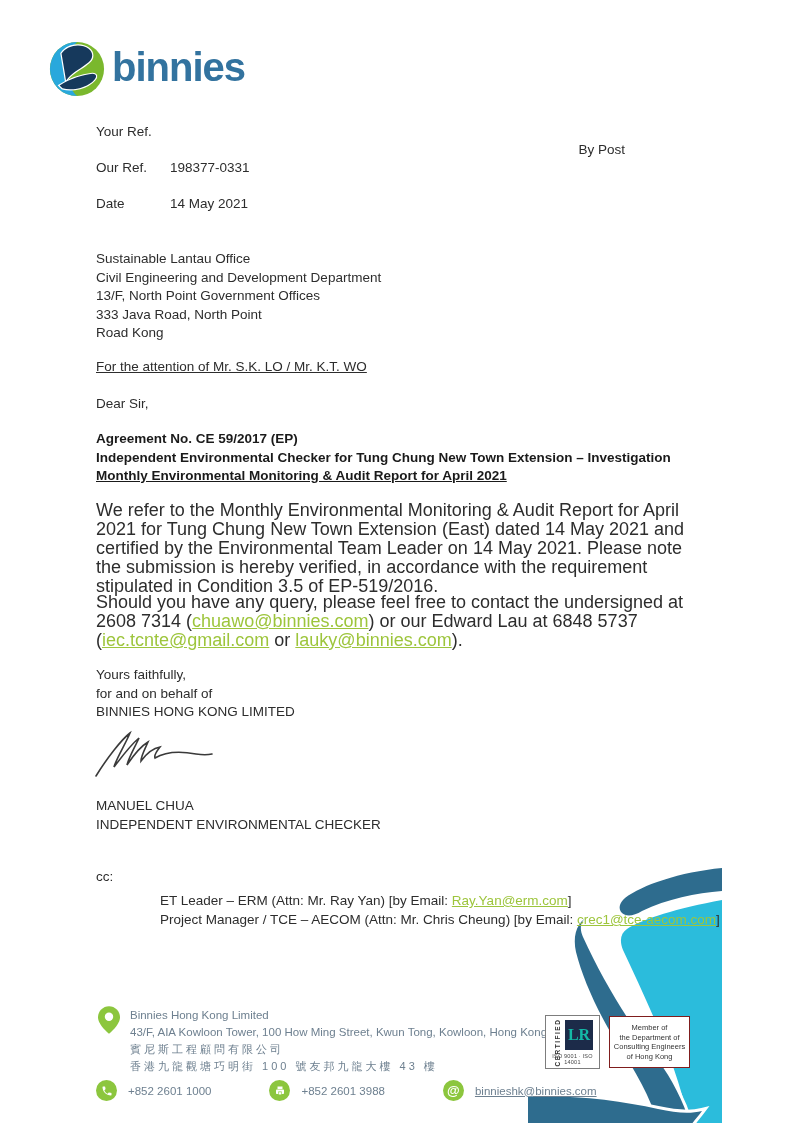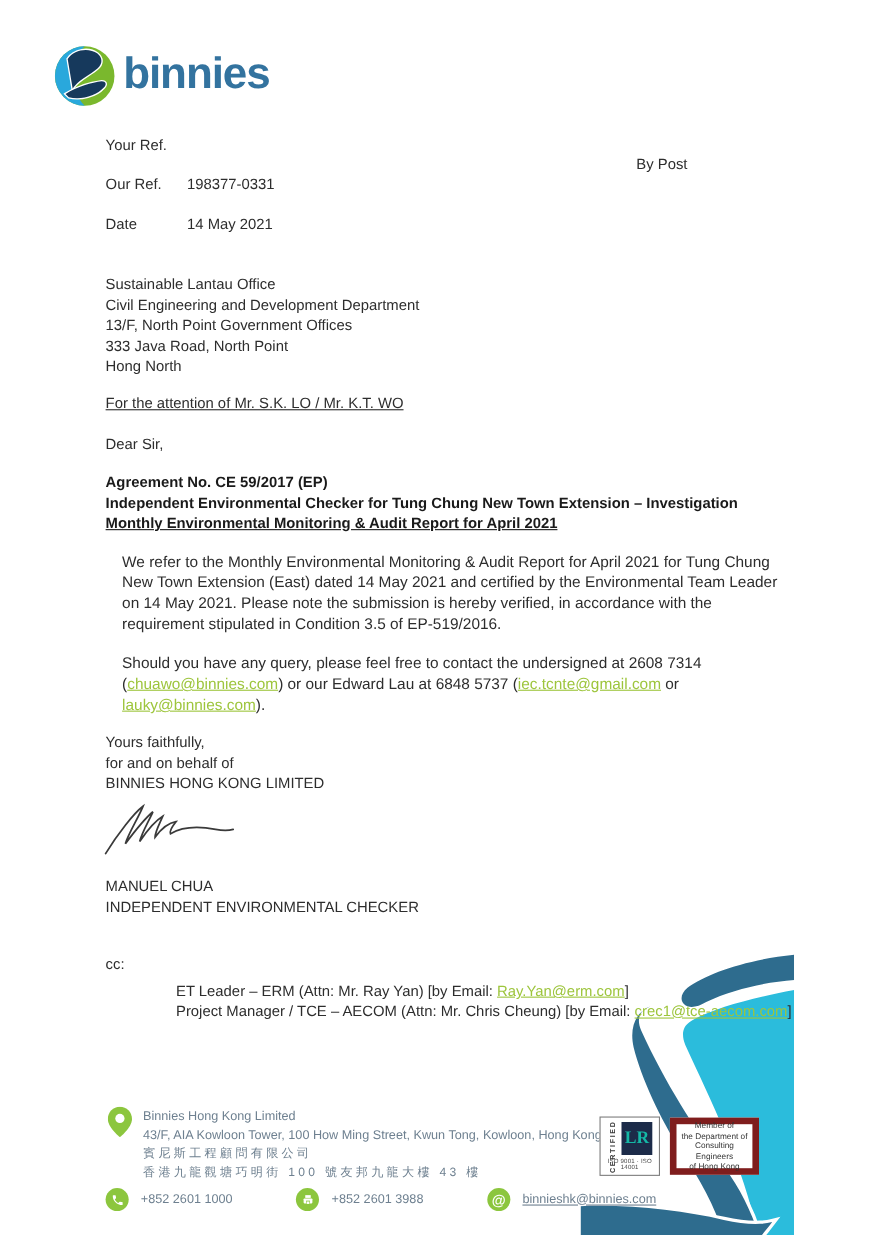--- a/index.html
+++ b/index.html
@@ -19,21 +19,21 @@
   .meta-value { font-size:13.5px; color:#2d2d2d; }
   .bypost { font-size:13.5px; color:#2d2d2d; }
 
   .line13 { font-size:13.5px; line-height:18.5px; }
   .recipient { font-size:13.5px; line-height:18.5px; }
   .attention { font-size:13.5px; text-decoration:underline; }
 
   .subject { font-size:13.5px; font-weight:700; line-height:18.5px; color:#1a1a1a; }
   .subject .u { text-decoration:underline; }
 
-  .para { font-size:14px; line-height:19px; width:606px;margin-left:15px; }
+  .para { font-size:18px; line-height:19px; width:606px; }
   a.glink { color:#9dc53c; text-decoration:underline; cursor:pointer; }
 
   .closing { font-size:13.5px; line-height:18.5px; }
   .signer { font-size:13.5px; line-height:18.5px; }
 
   .cc-label { font-size:13.5px; }
   .cc-entries { font-size:13.5px; line-height:19px; width:560px;margin-top:22px; }
 
   
   .ft-text { font-size:11.5px; line-height:17px; color:#6e8090; }
@@ -43,21 +43,21 @@
   .ft-item { display:flex; align-items:center; gap:11px; }
   .at-glyph { color:#fff; font-size:13px; font-weight:700; line-height:1; }
   .ft-email { color:#6e8090; text-decoration:underline; }
 
   .lr-box { width:55px; height:54px; border:1px solid #7d7d7d; background:#fff; }
   .lr-cert { position:absolute; left:-12px; top:23px; transform:rotate(-90deg); font-size:6.5px; font-weight:700; letter-spacing:1.5px; color:#333; }
   .lr-square { position:absolute; left:19px; top:4px; width:28px; height:30px; background:#1c2b49; display:flex; align-items:center; justify-content:center; }
   .lr-letters { color:#14b8a6; font-size:16px; font-weight:700; font-family:"Liberation Serif", serif; }
   .lr-iso { position:absolute; left:0; right:0; bottom:3px; text-align:center; font-size:5.5px; color:#444; letter-spacing:0.2px; }
 
-  .member-box { width:81px; height:52px; border:6px solid #7f1d1d; background:#fff;
+  .member-box { width:81px; height:52px; border:1px solid #7f1d1d; background:#fff;
     display:flex; flex-direction:column; align-items:center; justify-content:center; }
   .member-box div { font-size:7.5px; line-height:9.5px; color:#333; text-align:center; }
 </style>
 </head>
 <body>
 
 <div class="page">
 
   <svg class="abs" style="right:0; bottom:0;" width="194" height="263" viewBox="0 0 194 263">
     <path d="M194 40 C150 48 114 59 99 69 C93 73 91 80 95 90 C118 140 148 200 161 263 L194 263 Z" fill="#2bbcdc"></path>
@@ -81,21 +81,21 @@
   <div class="abs meta-label" style="left:96px; top:160px;text-align:right;">Our Ref.</div>
   <div class="abs meta-value" style="left:170px; top:160px;">198377-0331</div>
   <div class="abs meta-label" style="left:96px; top:196px;">Date</div>
   <div class="abs meta-value" style="left:170px; top:196px;">14 May 2021</div>
 
   <div class="abs recipient" style="left:96px; top:250px;">
     <div>Sustainable Lantau Office</div>
     <div>Civil Engineering and Development Department</div>
     <div>13/F, North Point Government Offices</div>
     <div>333 Java Road, North Point</div>
-    <div>Hong North</div>
+    <div>Road Kong</div>
   </div>
 
   <div class="abs attention" style="left:96px; top:359px;">For the attention of Mr. S.K. LO / Mr. K.T. WO</div>
 
   <div class="abs line13" style="left:96px; top:395px;">Dear Sir,</div>
 
   <div class="abs subject" style="left:96px; top:430px;">
     <div>Agreement No. CE 59/2017 (EP)</div>
     <div>Independent Environmental Checker for Tung Chung New Town Extension – Investigation</div>
     <div class="u">Monthly Environmental Monitoring &amp; Audit Report for April 2021</div>

